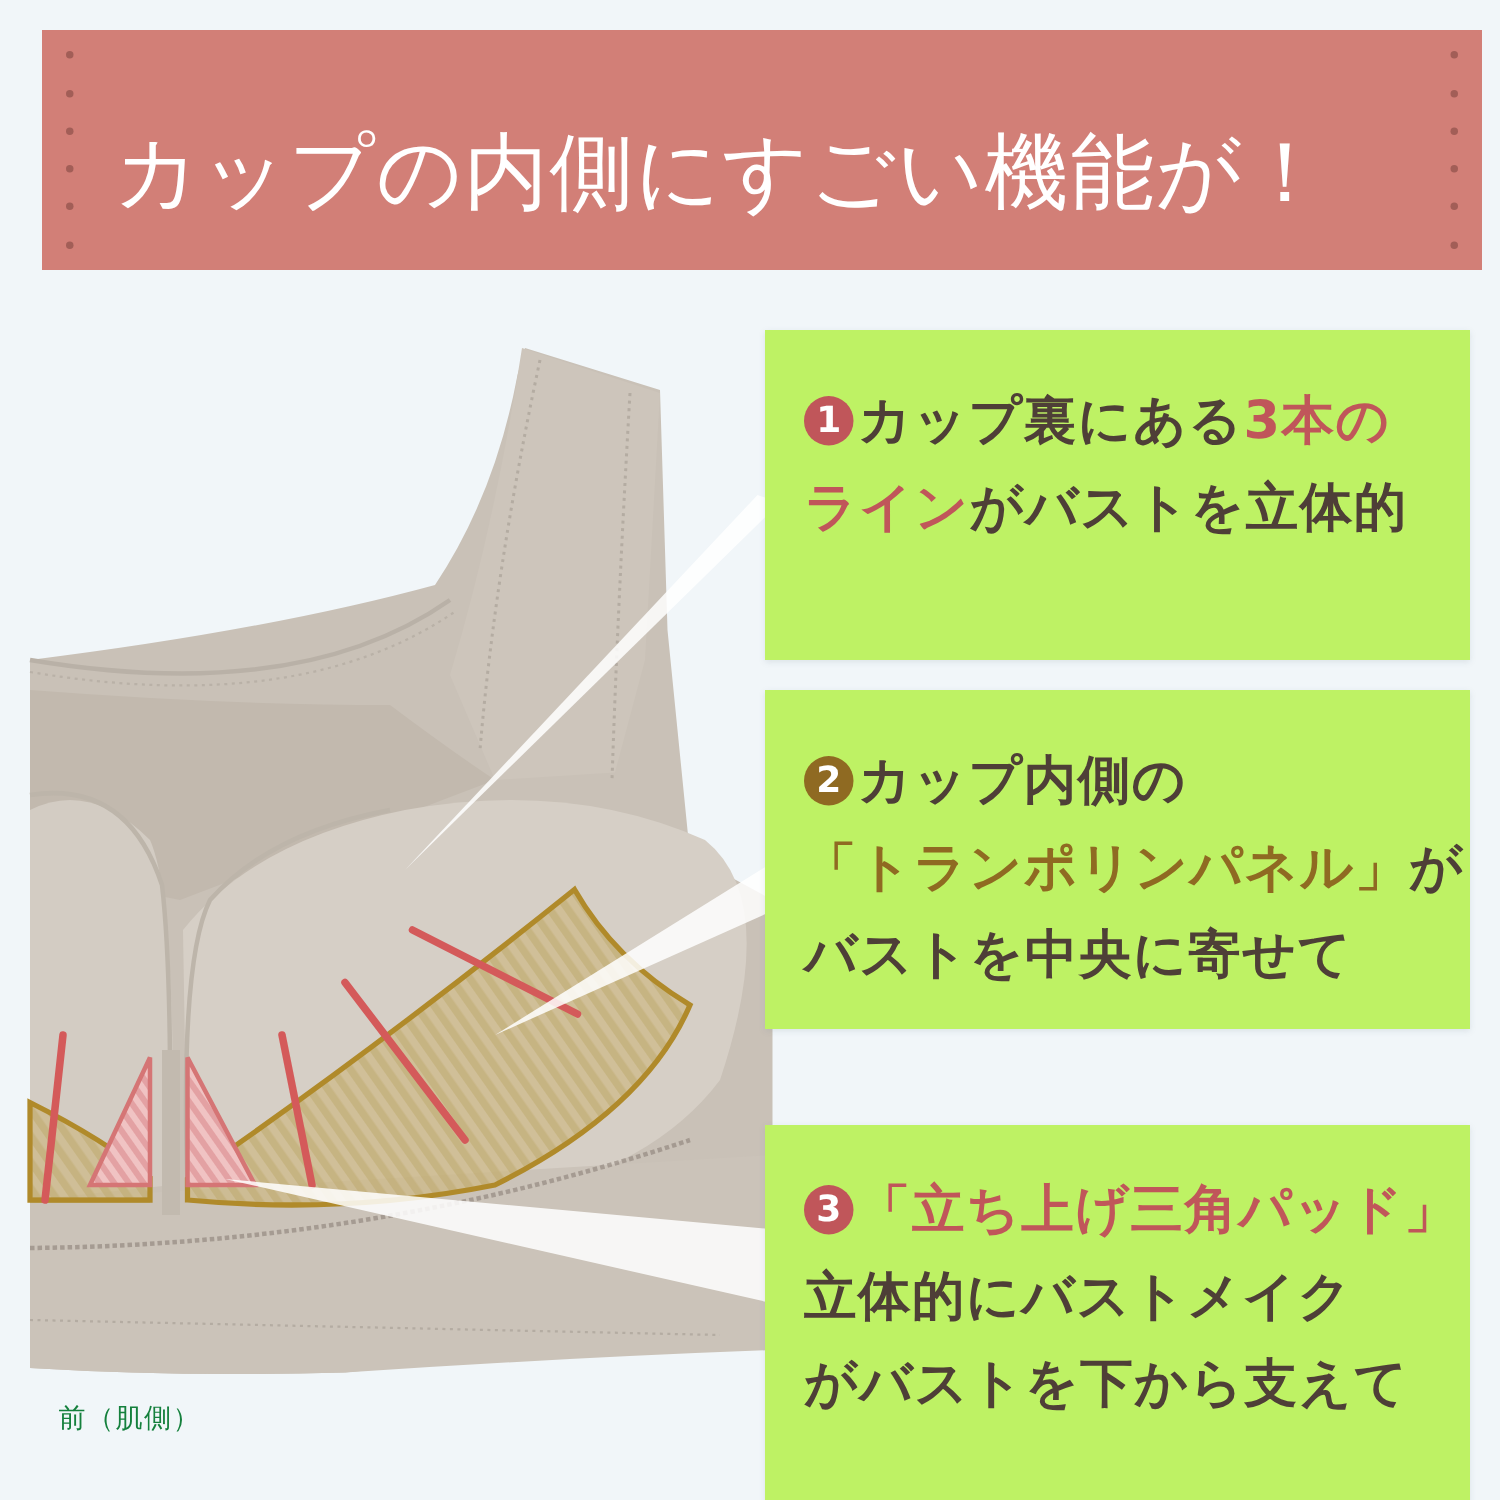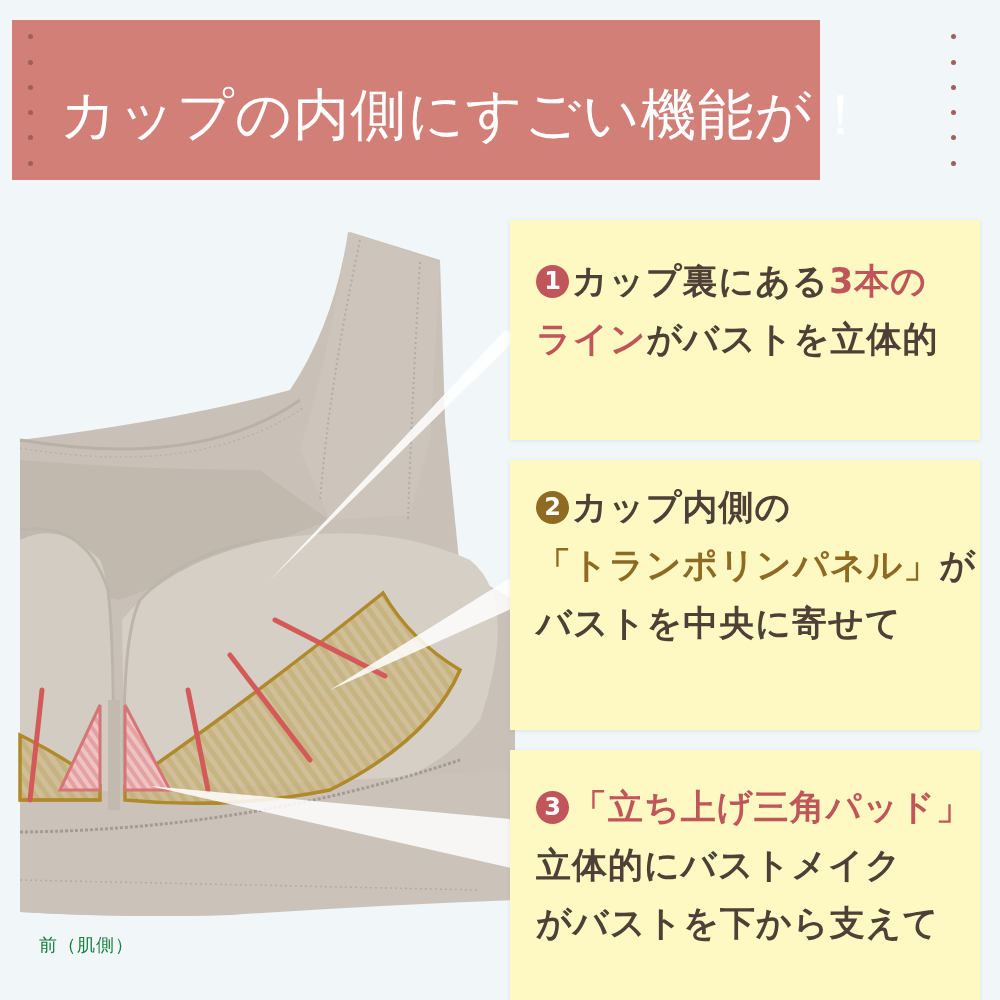--- a/index.html
+++ b/index.html
@@ -4,45 +4,45 @@
   <style>
     * { margin: 0; padding: 0; box-sizing: border-box; }
     html, body { width: 1000px; height: 1000px; overflow: hidden; }
     body {
       background: #f1f6f9;
       font-family: "DejaVu Sans", "Liberation Sans", sans-serif;
       position: relative;
       color: #4e3f37;
     }
     .title-bar {
-      position: absolute; left: 12px; top: 20px; width: 808px; height: 160px;
+      position: absolute; left: 28px; top: 20px; width: 960px; height: 160px;
       background: #d27f77;
     }
     .title-bar .dot {
       position: absolute; width: 5px; height: 5px; border-radius: 50%;
       background: #a25e57;
     }
     .title-text {
       position: absolute; left: 48px; top: 58px; width: 880px;
       font-family: "DejaVu Serif", "Liberation Serif", serif;
       font-size: 56px; color: #ffffff; letter-spacing: 1px;
       white-space: nowrap; font-weight: normal;
     }
     .illustration {
       position: absolute; left: 0; top: 180px; width: 540px; height: 780px;
     }
     .card {
-      position: absolute; left: 510px; width: 470px; background: #fef9c3;
+      position: absolute; left: 510px; width: 470px; background: #bef264;
       box-shadow: 0 1px 4px rgba(120,140,155,0.18);
       padding: 32px 28px 0 26px;
       font-size: 35px; line-height: 58px; color: #4e3f37; font-weight: bold;
       letter-spacing: 1px;
     }
     .card-1 { top: 220px; height: 220px; }
-    .card-2 { top: 460px; height: 270px; padding-top: 18px; }
+    .card-2 { top: 460px; height: 226px; padding-top: 32px; }
     .card-3 { top: 750px; height: 268px; padding-top: 28px; }
     .line { display: block; white-space: nowrap; }
     .badge {
       display: inline-block; width: 33px; height: 33px; border-radius: 50%;
       color: #fff; font-size: 24px; line-height: 33px; text-align: center;
       vertical-align: 4px; margin-right: 3px; letter-spacing: 0;
     }
     .badge-red { background: #c0565a; }
     .badge-gold { background: #8f6a22; }
     .hl-red { color: #c0565a; }

